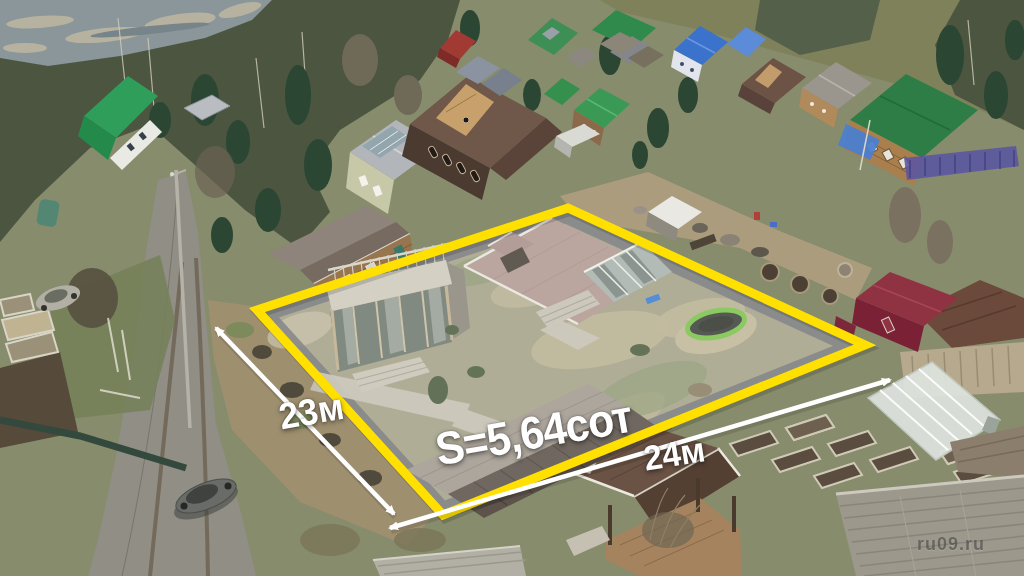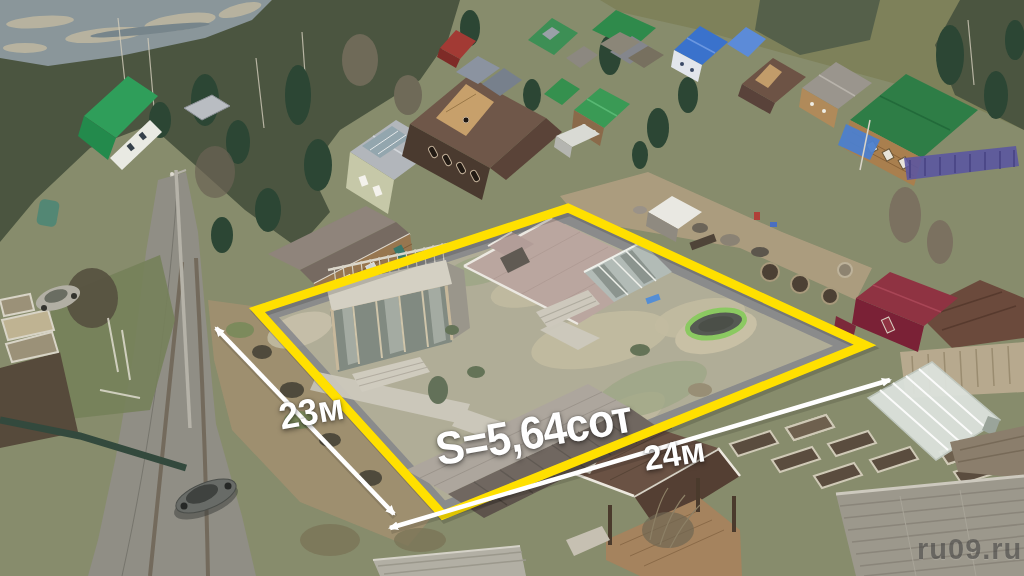--- a/index.html
+++ b/index.html
@@ -6,21 +6,21 @@
   #stage{position:relative;width:1024px;height:576px;overflow:hidden;
          font-family:"Liberation Sans",sans-serif;background:#878c6c;}
   #stage svg{position:absolute;left:0;top:0;}
   .lbl{position:absolute;color:#ffffff;font-weight:bold;line-height:1;
        text-shadow:0 2px 5px rgba(0,0,0,.5),0 0 2px rgba(0,0,0,.35);
        white-space:nowrap;user-select:none;}
   #lbl-23{left:276px;top:399px;font-size:37px;transform:rotate(-10deg) scaleX(.95);transform-origin:left top;}
   #lbl-24{left:641px;top:441px;font-size:35px;transform:rotate(-9deg) scaleX(.95);transform-origin:left top;}
   #lbl-area{left:432px;top:427px;font-size:46px;letter-spacing:-1px;
             transform:rotate(-10deg) scaleX(.93);transform-origin:left top;}
-  #lbl-wm{left:917px;top:535px;font-size:29px;letter-spacing:1px;color:#3F3F3F;opacity:.55;
+  #lbl-wm{left:917px;top:535px;font-size:18px;letter-spacing:1px;color:#3F3F3F;opacity:.55;
           font-weight:700;text-shadow:0 1px 1px rgba(255,255,255,.25);}
 </style>
 </head>
 <body>
 
 <div id="stage">
 <svg width="1024" height="576" viewBox="0 0 1024 576">
   <defs>
     <marker id="arw" orient="auto-start-reverse" markerWidth="11" markerHeight="10" refX="8" refY="4.5" markerUnits="userSpaceOnUse">
       <path d="M0,0 L10,4.5 L0,9 Z" fill="#FFFFFF"></path>

